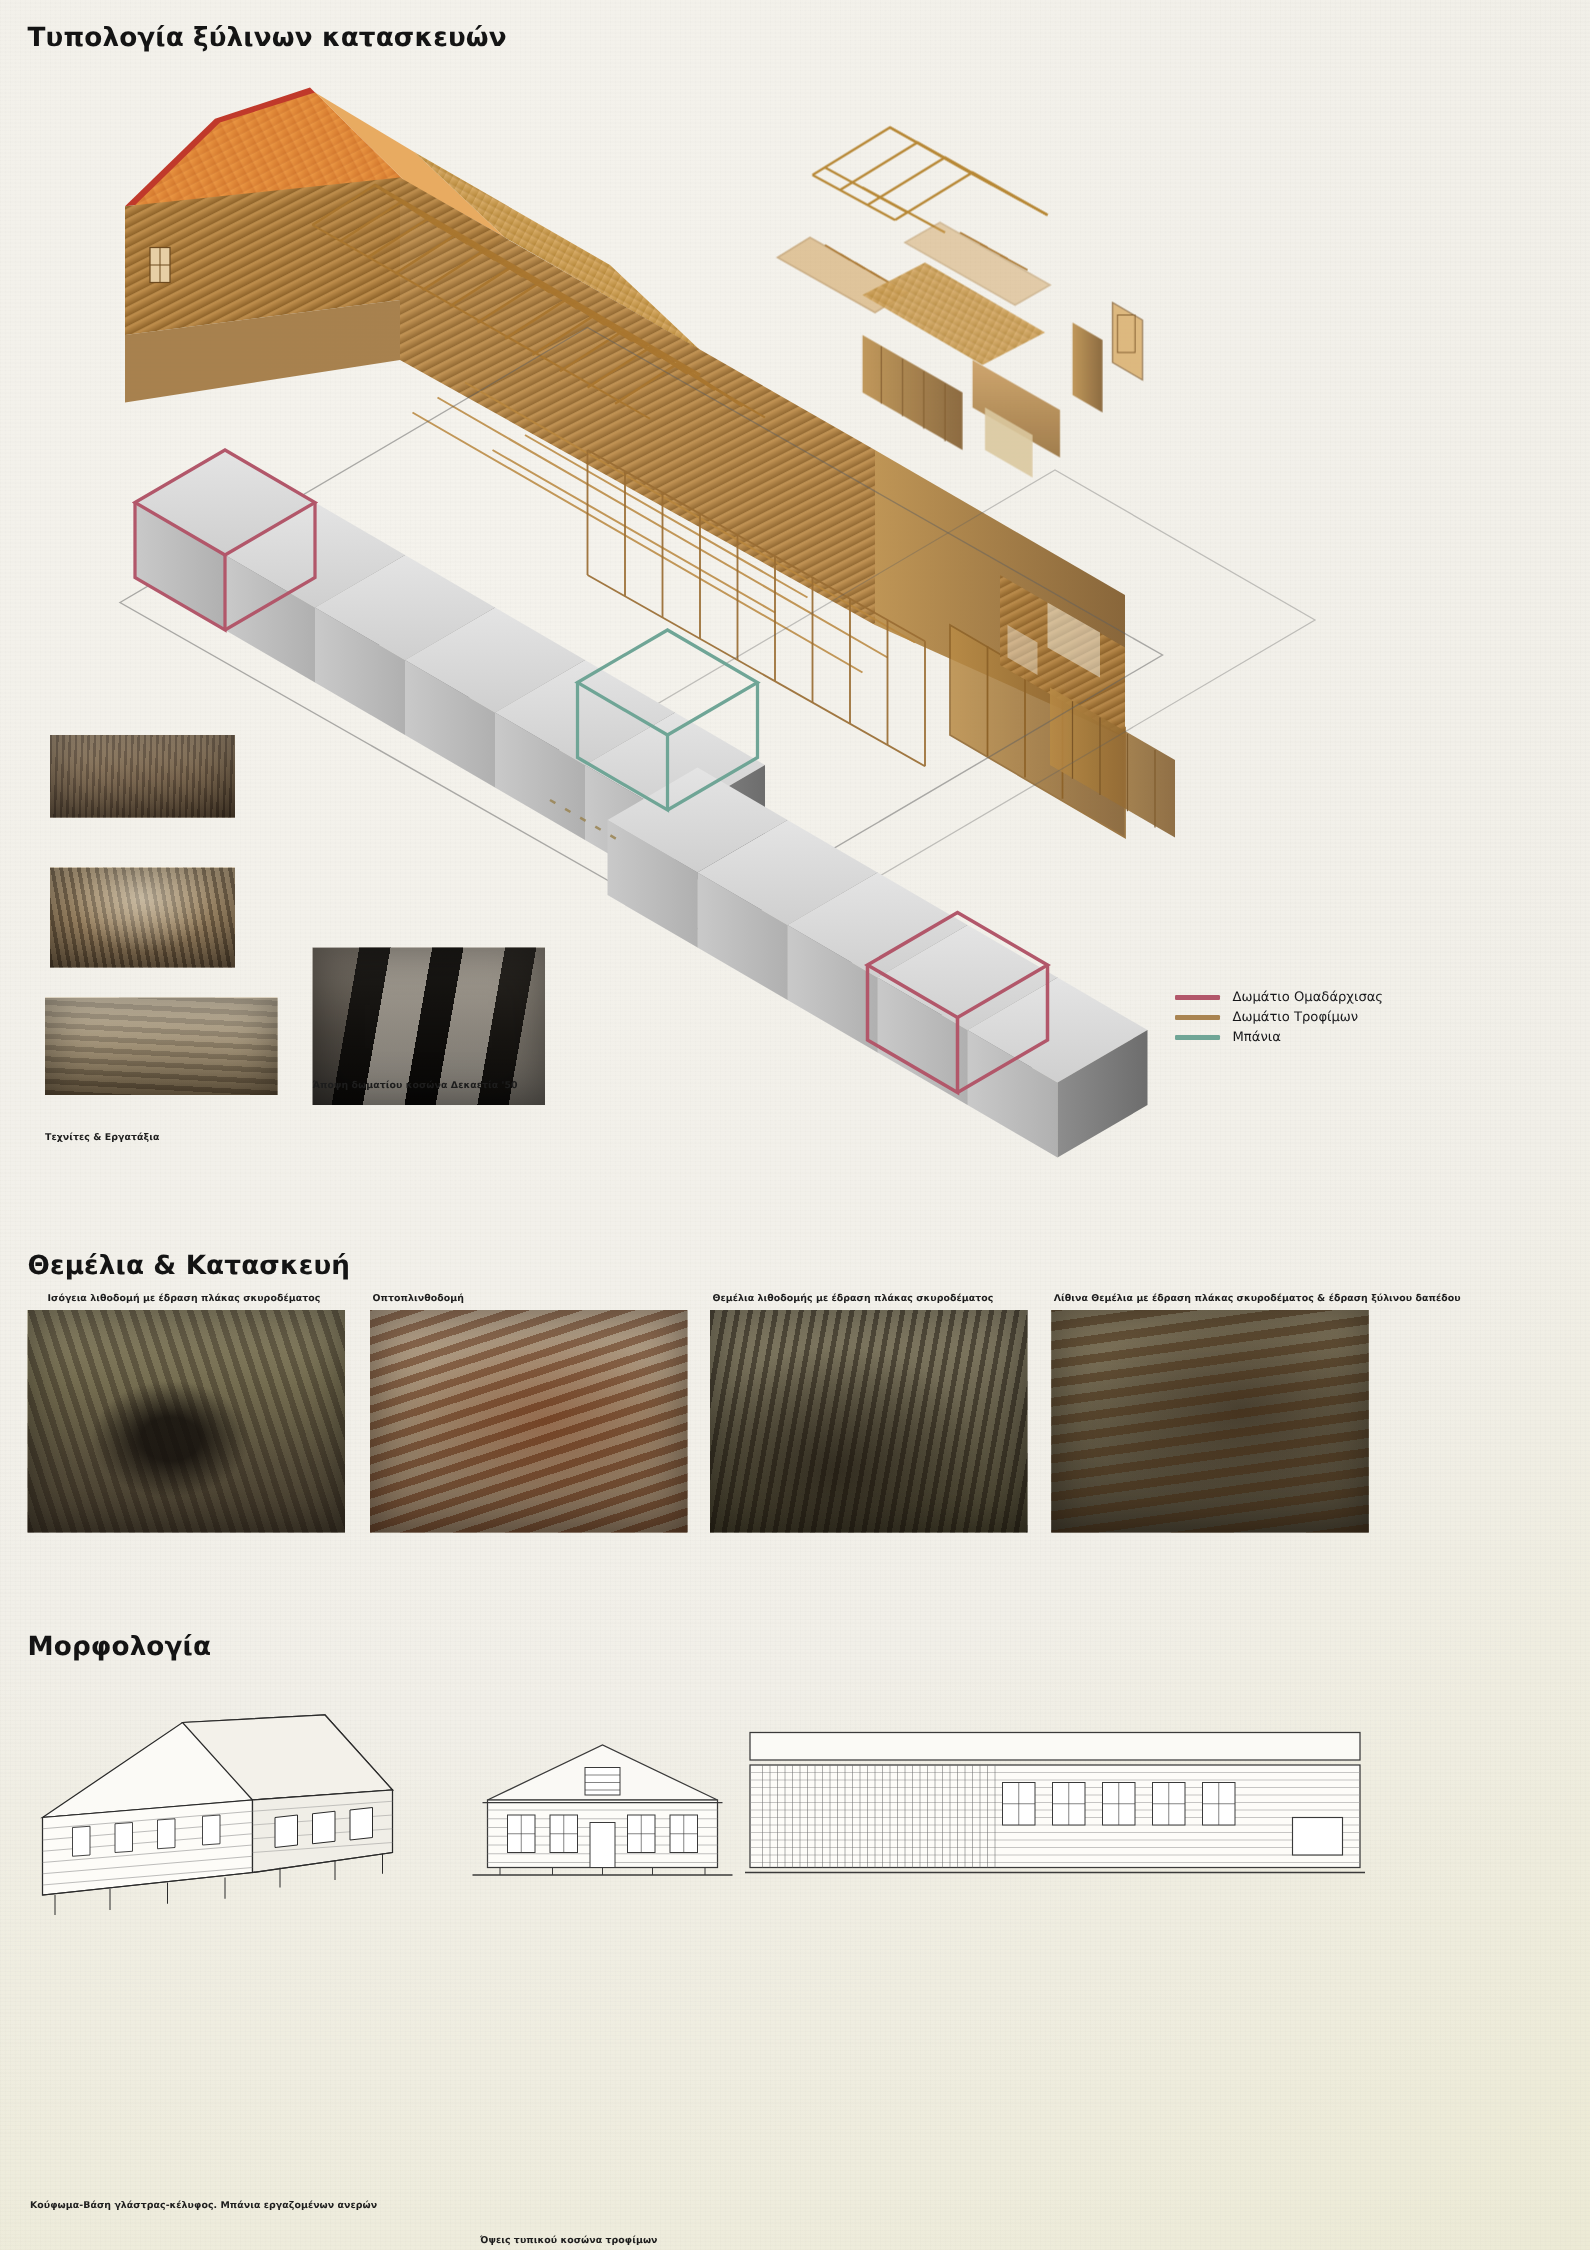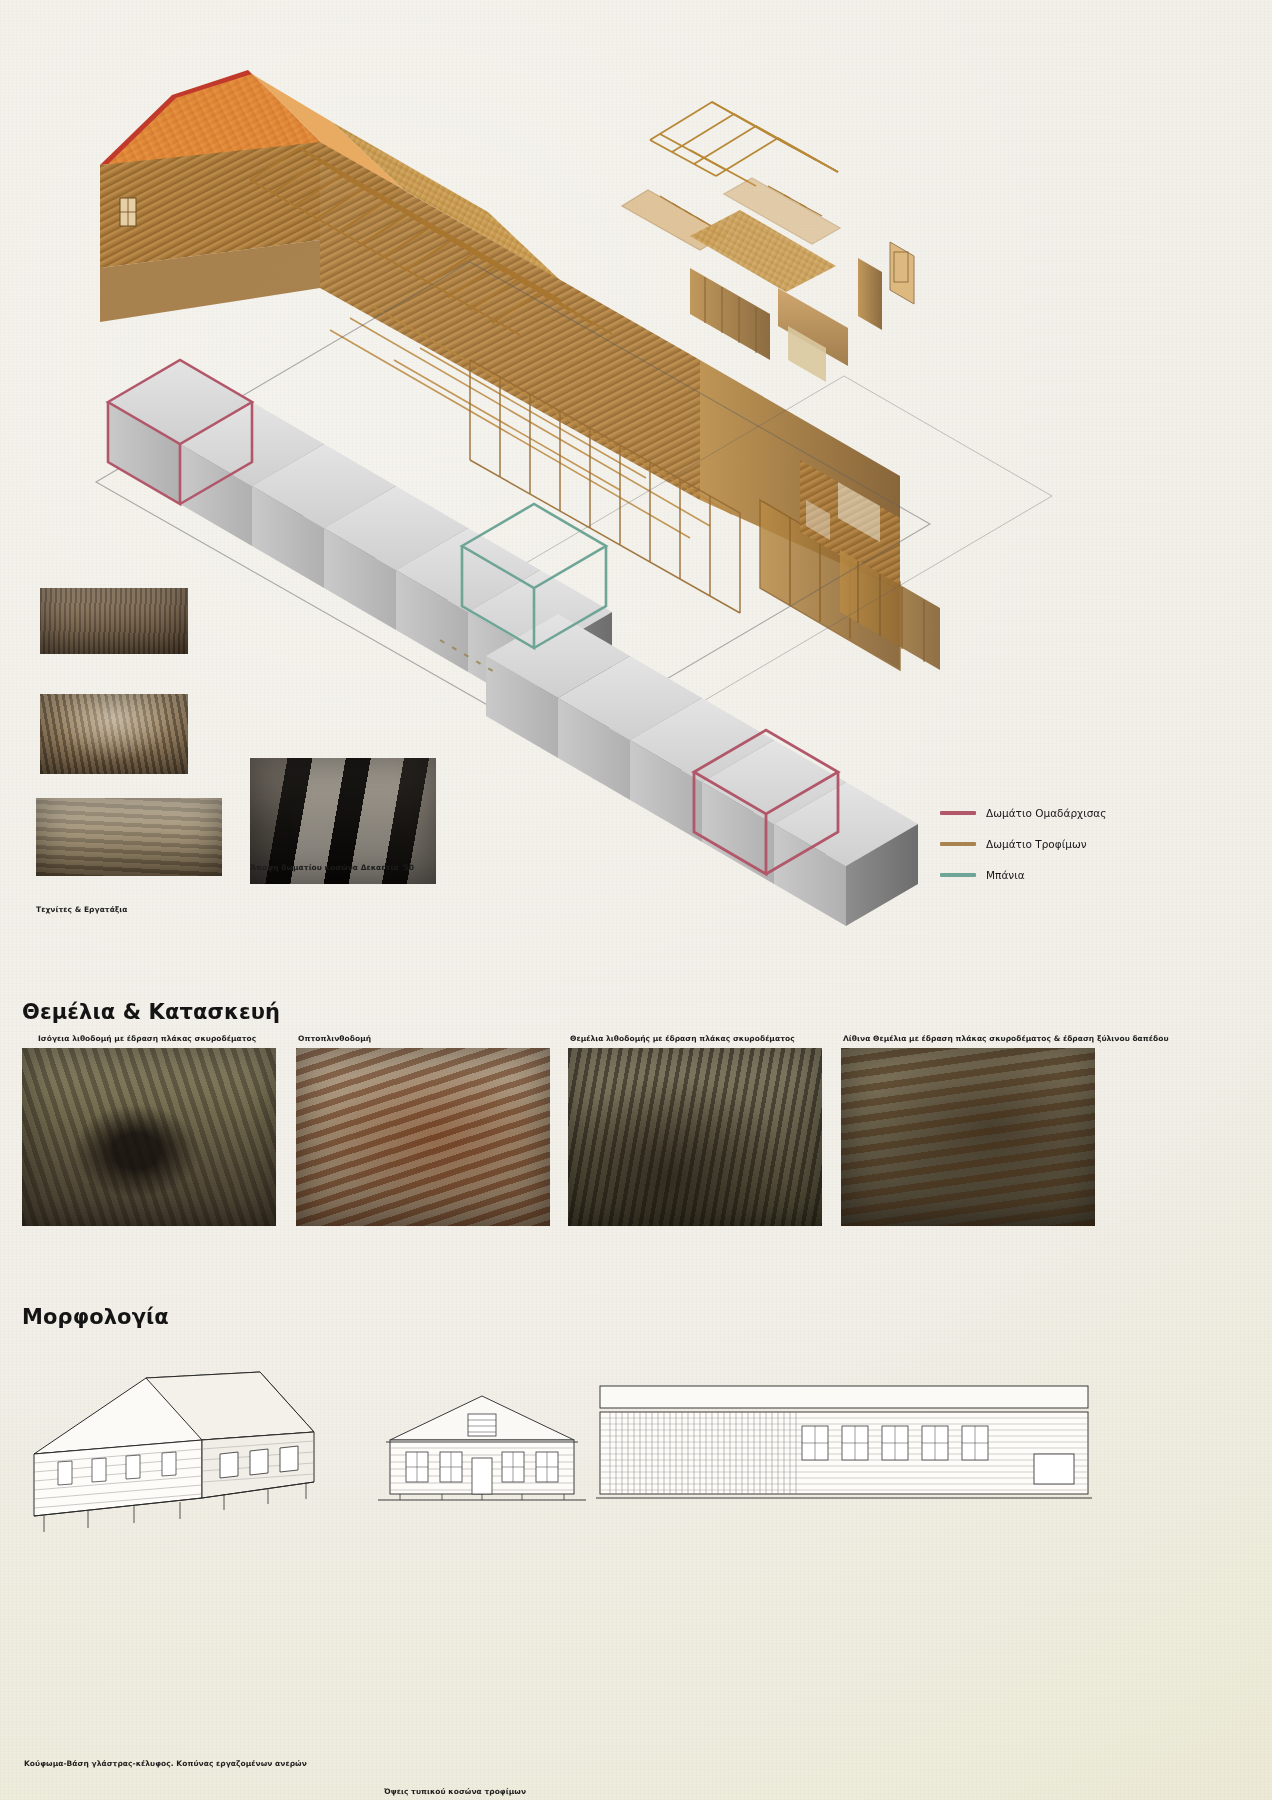--- a/index.html
+++ b/index.html
@@ -104,34 +104,35 @@
   .burn4 {
     background:
       repeating-linear-gradient(-8deg, rgba(88,60,32,.55) 0 7px, rgba(160,140,110,.22) 7px 15px),
       radial-gradient(ellipse at 60% 45%, rgba(30,24,16,.70), rgba(0,0,0,0) 60%),
       linear-gradient(to bottom, #7e755c 0%, #554f3c 50%, #2b281e 100%);
   }
   .vig { position:absolute; inset:0; box-shadow: inset 0 0 38px rgba(0,0,0,.45); }
 
   
   .legend { position: absolute; }
-  .legend-row { display: flex; align-items: center; height: 16px; margin-top: 15px; }
+  .legend-row { display: flex; align-items: center; height: 16px; }
   .legend-swatch {
     width: 36px; height: 4px; border-radius: 1px; margin-right: 10px; flex: none;
   }
   .legend-label { font-size: 10.5px; color: #17171a; font-weight: 400;
     font-family: "DejaVu Sans", "Liberation Sans", sans-serif; white-space: nowrap;}
 
   svg { display: block; }
 </style>
 </head>
 <body>
 
 <div class="board">
 
+  <h1 class="section-title layer" style="left:22px; top:18px;">Τυπολογία ξύλινων κατασκευών</h1>
 
   <svg class="layer" style="position:absolute; left:0; top:30px;" width="1272" height="900" viewBox="0 0 1272 900">
     <defs>
       <linearGradient id="woodA" x1="0" y1="0" x2="1" y2="1">
         <stop offset="0" stop-color="#dcae69"></stop>
           <stop offset="1" stop-color="#b2822f"></stop>
       </linearGradient>
       <linearGradient id="woodB" x1="0" y1="0" x2="0" y2="1">
         <stop offset="0" stop-color="#c79552"></stop>
           <stop offset="1" stop-color="#8e6329"></stop>
@@ -630,16 +631,16 @@
         <line x1="381" y1="48" x2="381" y2="82"></line>
           <line x1="368" y1="65" x2="394" y2="65"></line>
       </g>
 
       <rect x="440" y="76" width="40" height="30" fill="#ffffff" stroke="#3a3a3a" stroke-width=".9"></rect>
 
       <line x1="2" y1="120" x2="498" y2="120" stroke-width="1.1"></line>
     </g>
   </svg>
 
-  <div class="caption layer" style="left:24px; top:1759px;">Κούφωμα-Βάση γλάστρας-κέλυφος. Κοπύνας εργαζομένων ανερών</div>
+  <div class="caption layer" style="left:24px; top:1759px;">Κούφωμα-Βάση γλάστρας-κέλυφος. Μπάνια εργαζομένων ανερών</div>
   <div class="caption layer" style="left:384px; top:1759px;margin-top:28px;">Όψεις τυπικού κοσώνα τροφίμων</div>
 
 </div>
 
 </body></html>

